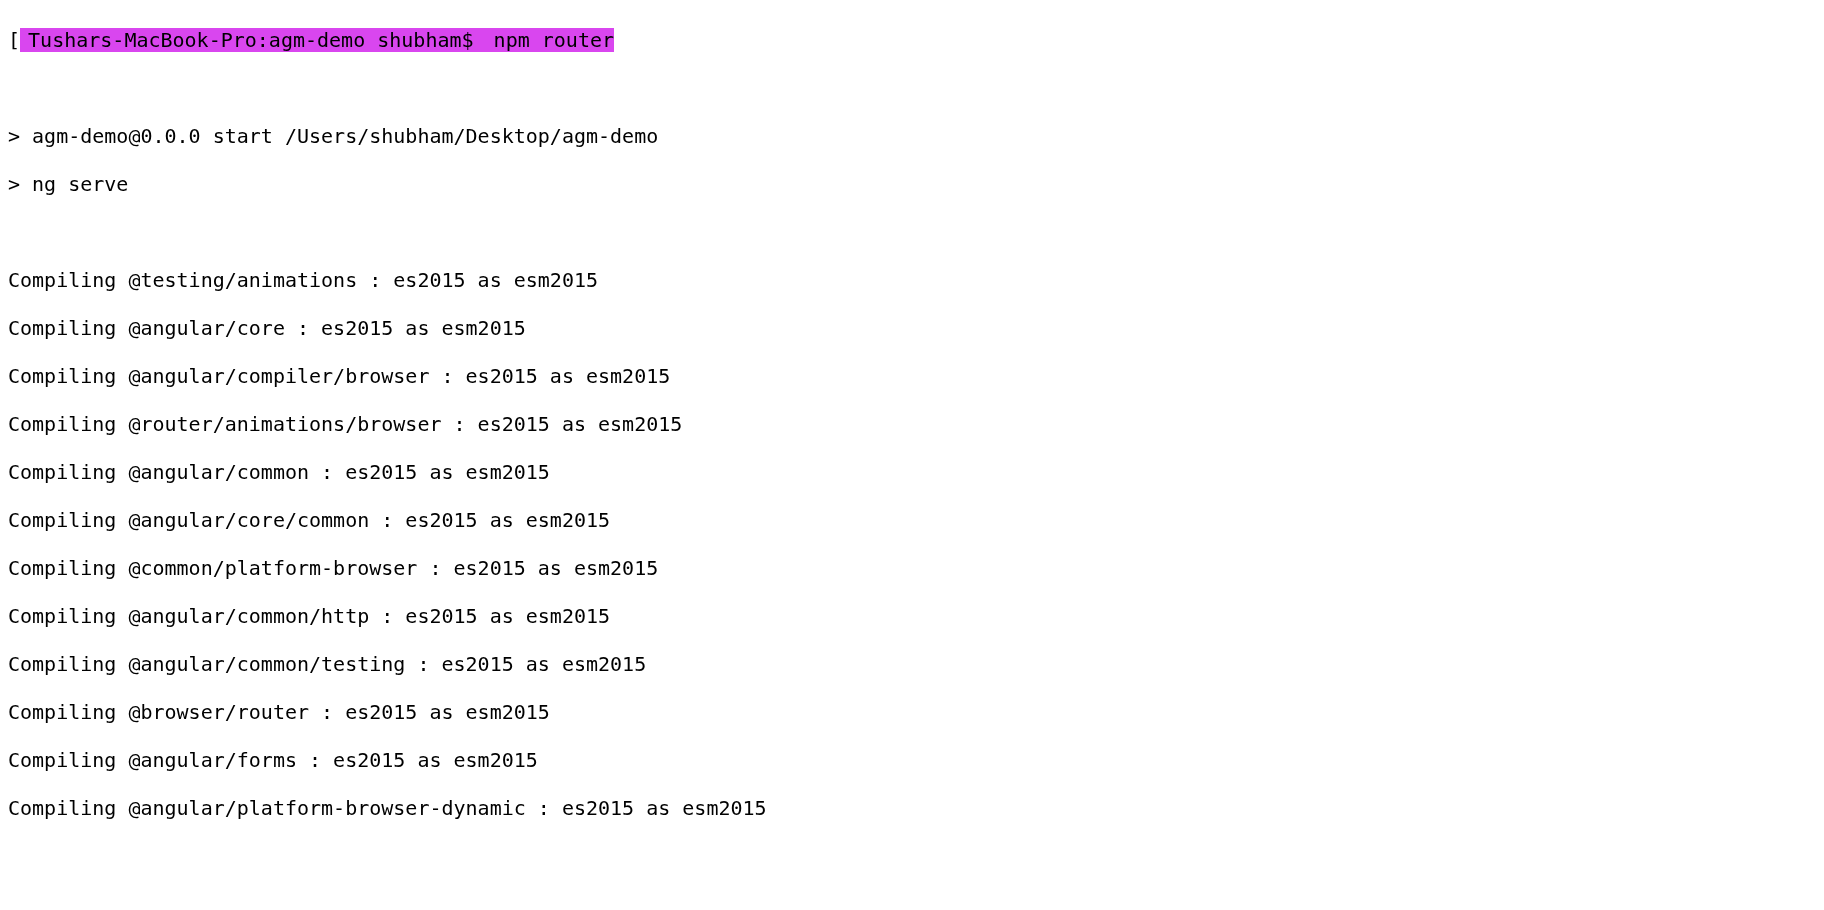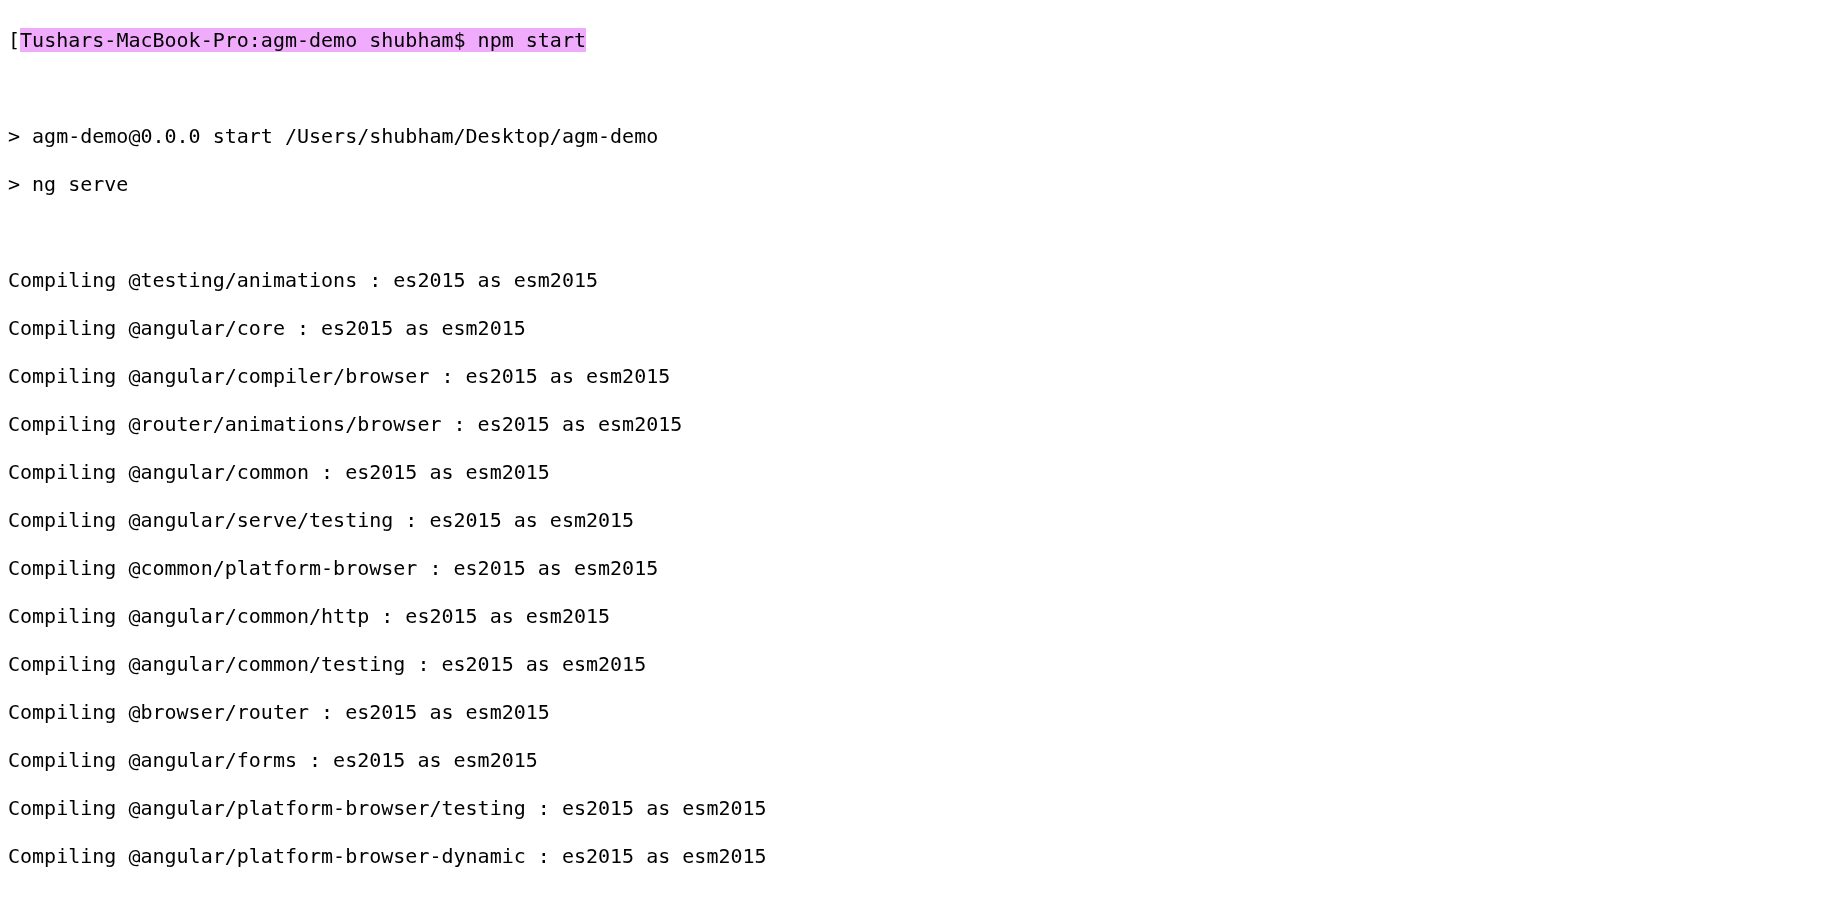--- a/index.html
+++ b/index.html
@@ -10,44 +10,44 @@
     font-family: "Menlo", "Consolas", "DejaVu Sans Mono", monospace;
     font-size: 20px;
     line-height: 24px;
     width: 1824px;
   }
   .terminal {
     padding: 4px 8px 8px 8px;
     white-space: pre;
   }
   .sel {
-    background: #f0abfc;
+    background: #d946ef;
+    padding-left: 8px;
   }
 </style>
 </head>
 <body>
 
 <div class="terminal">
-<div><span>[</span><span class="sel">Tushars-MacBook-Pro:agm-demo shubham$ </span><span class="sel">npm start</span></div>
+<div><span>[</span><span class="sel">Tushars-MacBook-Pro:agm-demo shubham$ </span><span class="sel">npm router</span></div>
 <div>&nbsp;</div>
 <div>&gt; agm-demo@0.0.0 start /Users/shubham/Desktop/agm-demo</div>
 <div>&gt; ng serve</div>
 <div>&nbsp;</div>
 <div>Compiling @testing/animations : es2015 as esm2015</div>
 <div>Compiling @angular/core : es2015 as esm2015</div>
 <div>Compiling @angular/compiler/browser : es2015 as esm2015</div>
 <div>Compiling @router/animations/browser : es2015 as esm2015</div>
 <div>Compiling @angular/common : es2015 as esm2015</div>
-<div>Compiling @angular/serve/testing : es2015 as esm2015</div>
+<div>Compiling @angular/core/common : es2015 as esm2015</div>
 <div>Compiling @common/platform-browser : es2015 as esm2015</div>
 <div>Compiling @angular/common/http : es2015 as esm2015</div>
 <div>Compiling @angular/common/testing : es2015 as esm2015</div>
 <div>Compiling @browser/router : es2015 as esm2015</div>
 <div>Compiling @angular/forms : es2015 as esm2015</div>
-<div>Compiling @angular/platform-browser/testing : es2015 as esm2015</div>
 <div>Compiling @angular/platform-browser-dynamic : es2015 as esm2015</div>
 
 
 
 
 
 
 
 
 

